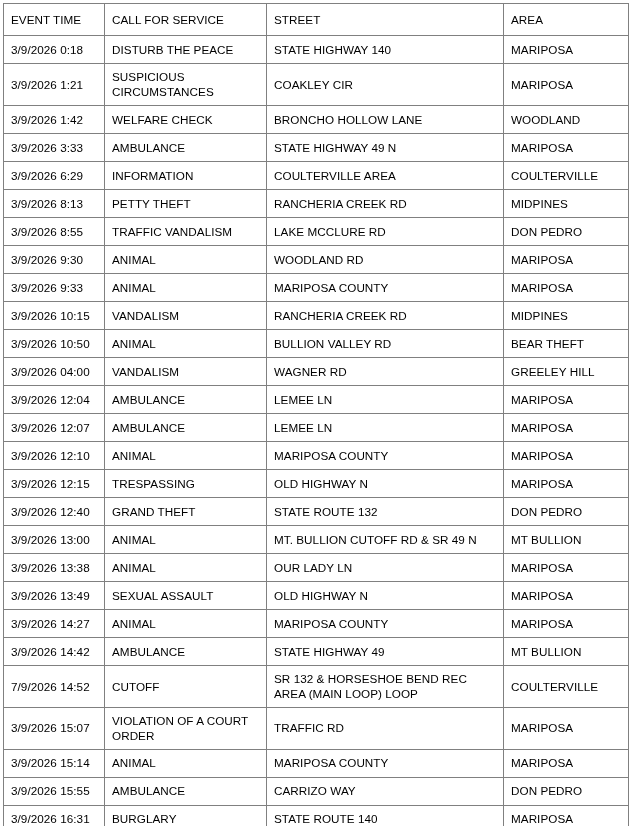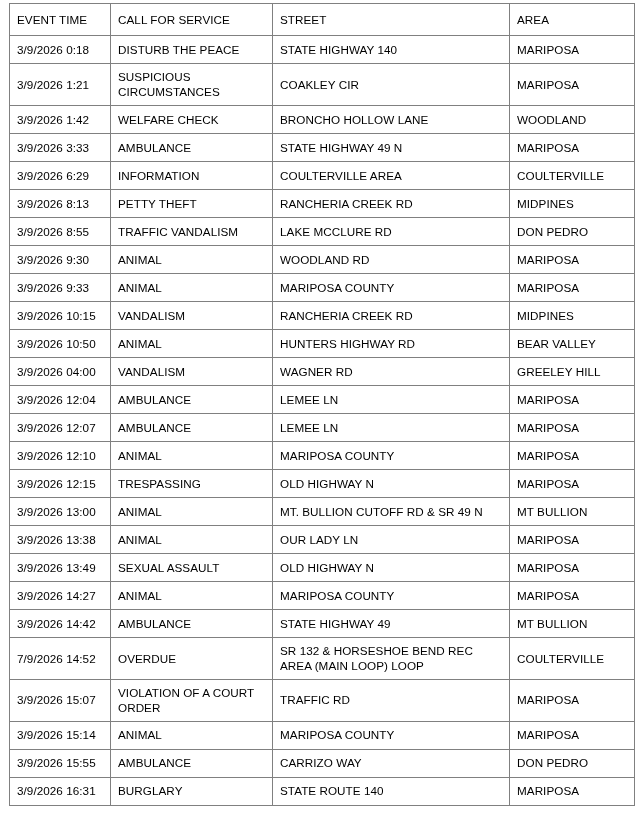--- a/index.html
+++ b/index.html
@@ -13,21 +13,21 @@
     font-family: "Liberation Sans", sans-serif;
     color: #000000;
     overflow: hidden;
   }
   .sheet {
     position: relative;
     width: 640px;
     height: 826px;
     background: #ffffff;
     box-sizing: border-box;
-    padding: 3px 12px 3px 9px;
+    padding: 3px 12px 3px 3px;
   }
   table.log-table {
     width: 625px;
     border-collapse: collapse;
     table-layout: fixed;
     background: #ffffff;
   }
   table.log-table td,
   table.log-table th {
     border: 1px solid #808080;
@@ -129,22 +129,22 @@
         </tr>
         <tr>
           <td>3/9/2026 10:15</td>
           <td>VANDALISM</td>
           <td>RANCHERIA CREEK RD</td>
           <td>MIDPINES</td>
         </tr>
         <tr>
           <td>3/9/2026 10:50</td>
           <td>ANIMAL</td>
-          <td>HUNTERS HIGHWAY RD</td>
-          <td>BEAR VALLEY</td>
+          <td>BULLION VALLEY RD</td>
+          <td>BEAR THEFT</td>
         </tr>
         <tr>
           <td>3/9/2026 04:00</td>
           <td>VANDALISM</td>
           <td>WAGNER RD</td>
           <td>GREELEY HILL</td>
         </tr>
         <tr>
           <td>3/9/2026 12:04</td>
           <td>AMBULANCE</td>
@@ -163,20 +163,26 @@
           <td>MARIPOSA COUNTY</td>
           <td>MARIPOSA</td>
         </tr>
         <tr>
           <td>3/9/2026 12:15</td>
           <td>TRESPASSING</td>
           <td>OLD HIGHWAY N</td>
           <td>MARIPOSA</td>
         </tr>
         <tr>
+          <td>3/9/2026 12:40</td>
+          <td>GRAND THEFT</td>
+          <td>STATE ROUTE 132</td>
+          <td>DON PEDRO</td>
+        </tr>
+        <tr>
           <td>3/9/2026 13:00</td>
           <td>ANIMAL</td>
           <td>MT. BULLION CUTOFF RD &amp; SR 49 N</td>
           <td>MT BULLION</td>
         </tr>
         <tr>
           <td>3/9/2026 13:38</td>
           <td>ANIMAL</td>
           <td>OUR LADY LN</td>
           <td>MARIPOSA</td>
@@ -194,21 +200,21 @@
           <td>MARIPOSA</td>
         </tr>
         <tr>
           <td>3/9/2026 14:42</td>
           <td>AMBULANCE</td>
           <td>STATE HIGHWAY 49</td>
           <td>MT BULLION</td>
         </tr>
         <tr>
           <td>7/9/2026 14:52</td>
-          <td>OVERDUE</td>
+          <td>CUTOFF</td>
           <td>SR 132 &amp; HORSESHOE BEND REC AREA (MAIN LOOP) LOOP</td>
           <td>COULTERVILLE</td>
         </tr>
         <tr>
           <td>3/9/2026 15:07</td>
           <td>VIOLATION OF A COURT ORDER</td>
           <td>TRAFFIC RD</td>
           <td>MARIPOSA</td>
         </tr>
         <tr>

